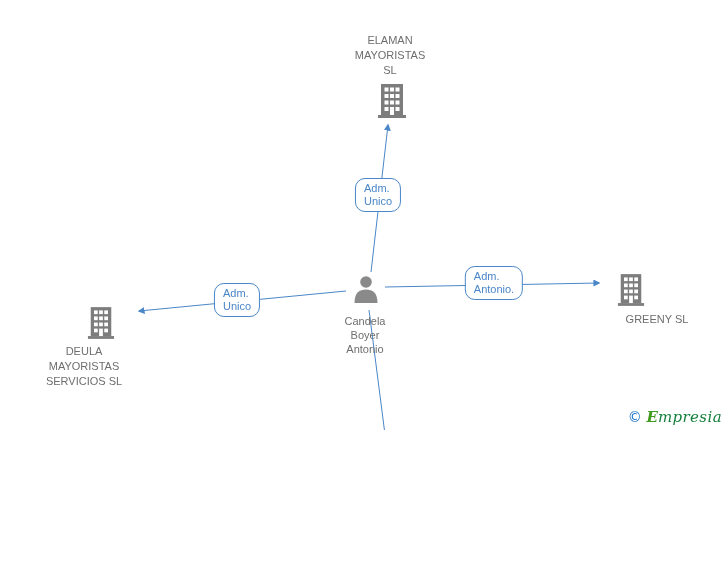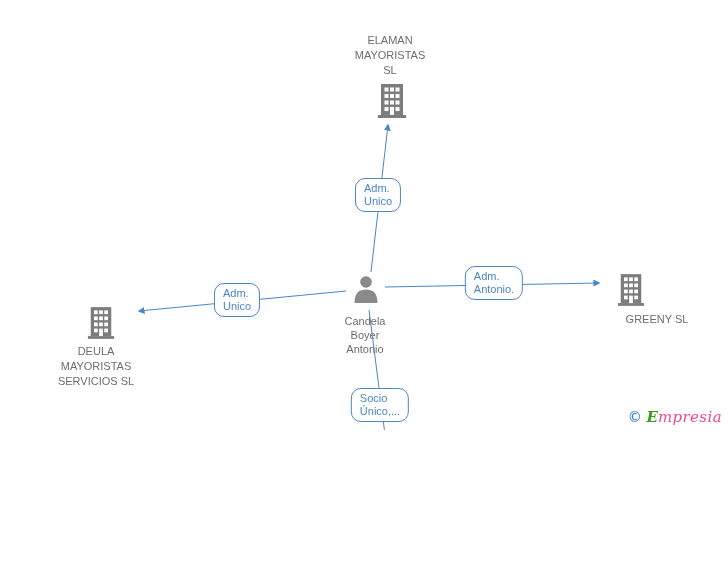--- a/index.html
+++ b/index.html
@@ -24,21 +24,21 @@
 
   .edge-label { position:absolute; transform:translateX(-50%); background:#ffffff;
     border:1px solid var(--edge-blue, #4a86c8); border-radius:10px;
     color: var(--edge-blue, #4a86c8); font-size:11px; line-height:13px;
     padding:3px 8px; white-space:nowrap; }
 
   .branding { position:absolute; right:6px; bottom:4px; font-size:15px;
     font-family:"DejaVu Serif", serif; white-space:nowrap; }
   .branding .cp { color:#1a73c9; font-family:"DejaVu Sans", sans-serif; font-size:14px; }
   .branding .init { color:#3f9a1e; font-weight:bold; font-style:italic; }
-  .branding .rest { color:#ec4899; font-style:italic; letter-spacing:0.4px; }
+  .branding .rest { color:#15803d; font-style:italic; letter-spacing:0.4px; }
 </style>
 </head>
 <body>
 
 <div class="canvas">
 
   <svg class="edges" width="728" height="575" viewBox="0 0 728 575">
     <defs>
       <marker id="arrow" viewBox="0 0 10 10" refX="8" refY="5" markerWidth="7" markerHeight="7" orient="auto-start-reverse">
         <path d="M0,0 L10,5 L0,10 z" class="arrowhead"></path>
@@ -111,21 +111,21 @@
     <rect class="win" x="7.5" y="10" width="4" height="4"></rect>
       <rect class="win" x="13" y="10" width="4" height="4"></rect>
       <rect class="win" x="18.5" y="10" width="4" height="4"></rect>
     <rect class="win" x="7.5" y="16.5" width="4" height="4"></rect>
       <rect class="win" x="13" y="16.5" width="4" height="4"></rect>
       <rect class="win" x="18.5" y="16.5" width="4" height="4"></rect>
     <rect class="win" x="7.5" y="23" width="4" height="4"></rect>
       <rect class="win" x="18.5" y="23" width="4" height="4"></rect>
     <rect class="win" x="13" y="23" width="4" height="8"></rect>
   </svg>
-  <div class="node-label" style="left:96px; top:344px;">
+  <div class="node-label" style="left:84px; top:344px;">
     <div>DEULA</div>
     <div>MAYORISTAS</div>
     <div>SERVICIOS SL</div>
   </div>
 
   <svg class="icon bld orange" style="left:389px; top:457px;" width="32" height="36" viewBox="0 0 30 34">
     <rect class="body" x="4" y="0" width="22" height="31"></rect>
     <rect class="body" x="1" y="31" width="28" height="3"></rect>
     <rect class="win" x="7.5" y="3.5" width="4" height="4"></rect>
       <rect class="win" x="13" y="3.5" width="4" height="4"></rect>
@@ -146,23 +146,19 @@
     <div>Unico</div>
   </div>
   <div class="edge-label" style="left:494px; top:266px;">
     <div>Adm.</div>
     <div>Antonio.</div>
   </div>
   <div class="edge-label" style="left:237px; top:283px;">
     <div>Adm.</div>
     <div>Unico</div>
   </div>
-  <div class="edge-label" style="left:380px; top:388px;">
-    <div>Socio</div>
-    <div>Único,...</div>
-  </div>
 
   <div class="branding">
     <span class="cp">©</span>
     <span class="init">E</span><span class="rest">mpresia</span>
   </div>
 
 </div>
 
 </body></html>

